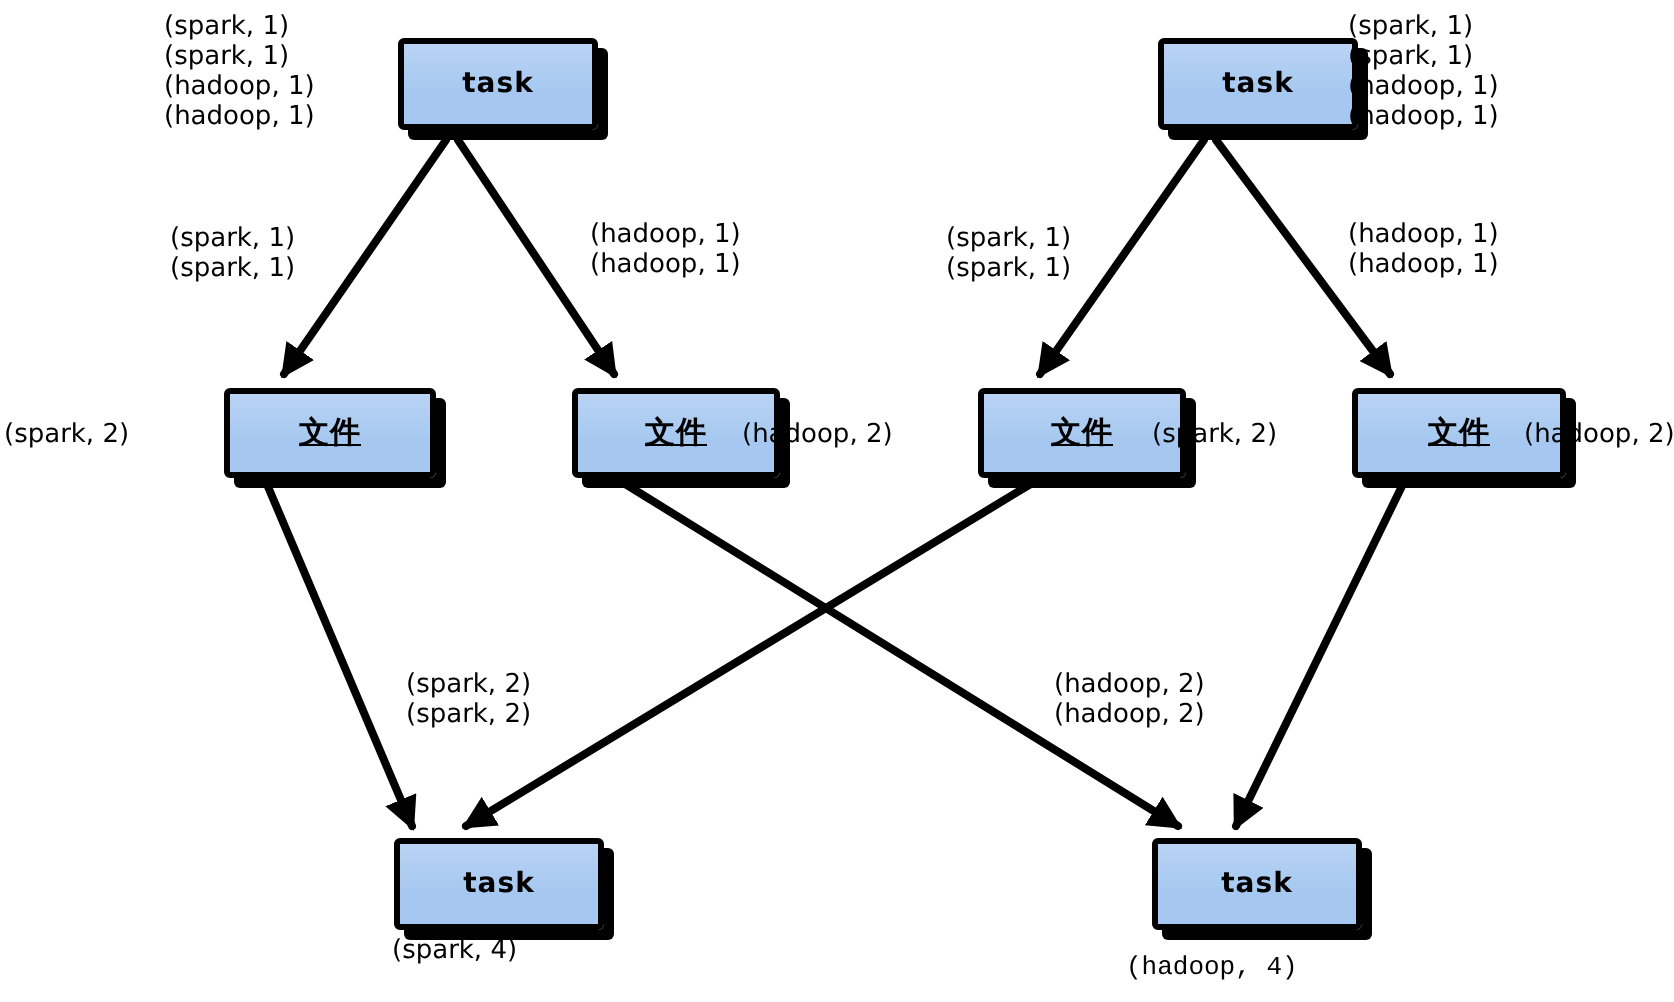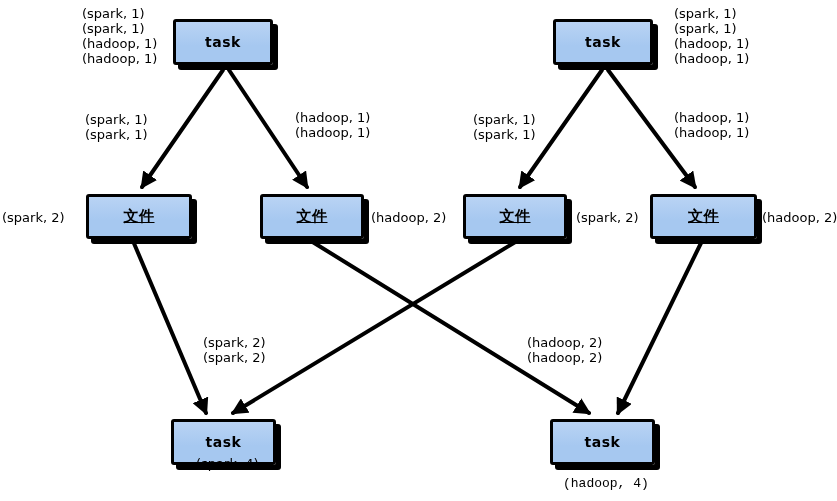--- a/index.html
+++ b/index.html
@@ -23,20 +23,21 @@
     background: linear-gradient(180deg, #b9d3f4 0%, var(--node-fill, #a6c8f0) 60%);
     border: 3px solid var(--node-border, #000000);
     border-radius: 3px;
     box-shadow: 5px 5px 0 0 #000000;
     display: flex;
     align-items: center;
     justify-content: center;
     font-weight: bold;
     font-size: 14px;
     letter-spacing: 0.5px;
+    margin-left: 26px;
   }
   .node.file { font-size: 15px; text-decoration: underline; }
   .lbl {
     position: absolute;
     font-size: 13px;
     line-height: 15px;
     white-space: nowrap;
     font-weight: 500;
   }
   .lbl span { display: block; }
@@ -112,16 +113,16 @@
 
   <div class="lbl" style="left:203px; top:335px;">
     <span>(spark, 2)</span>
     <span>(spark, 2)</span>
   </div>
   <div class="lbl" style="left:527px; top:335px;">
     <span>(hadoop, 2)</span>
     <span>(hadoop, 2)</span>
   </div>
 
-  <div class="lbl" style="left:196px; top:456px;">(spark, 4)</div>
+  <div class="lbl" style="left:196px; top:468px;">(spark, 4)</div>
   <div class="lbl" style="left:563px; top:476px;font-family:Liberation Mono, monospace;">(hadoop, 4)</div>
 
 </div>
 
 </body></html>

